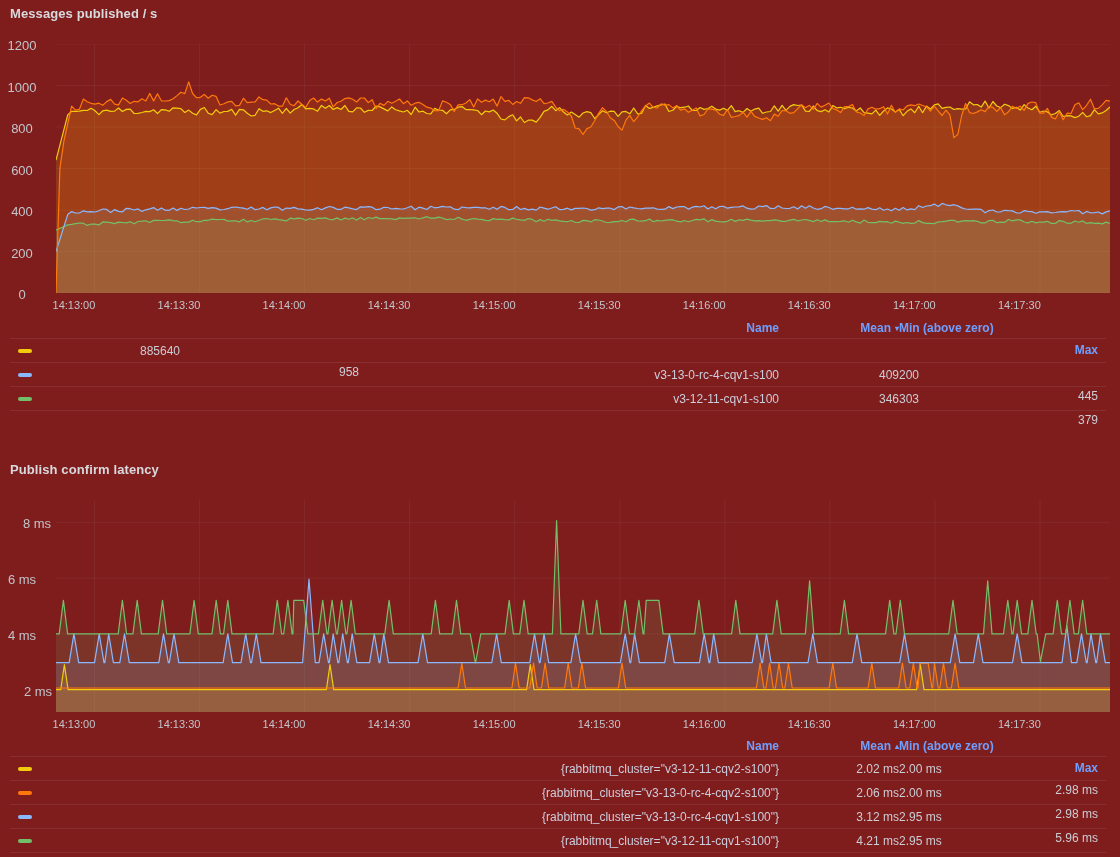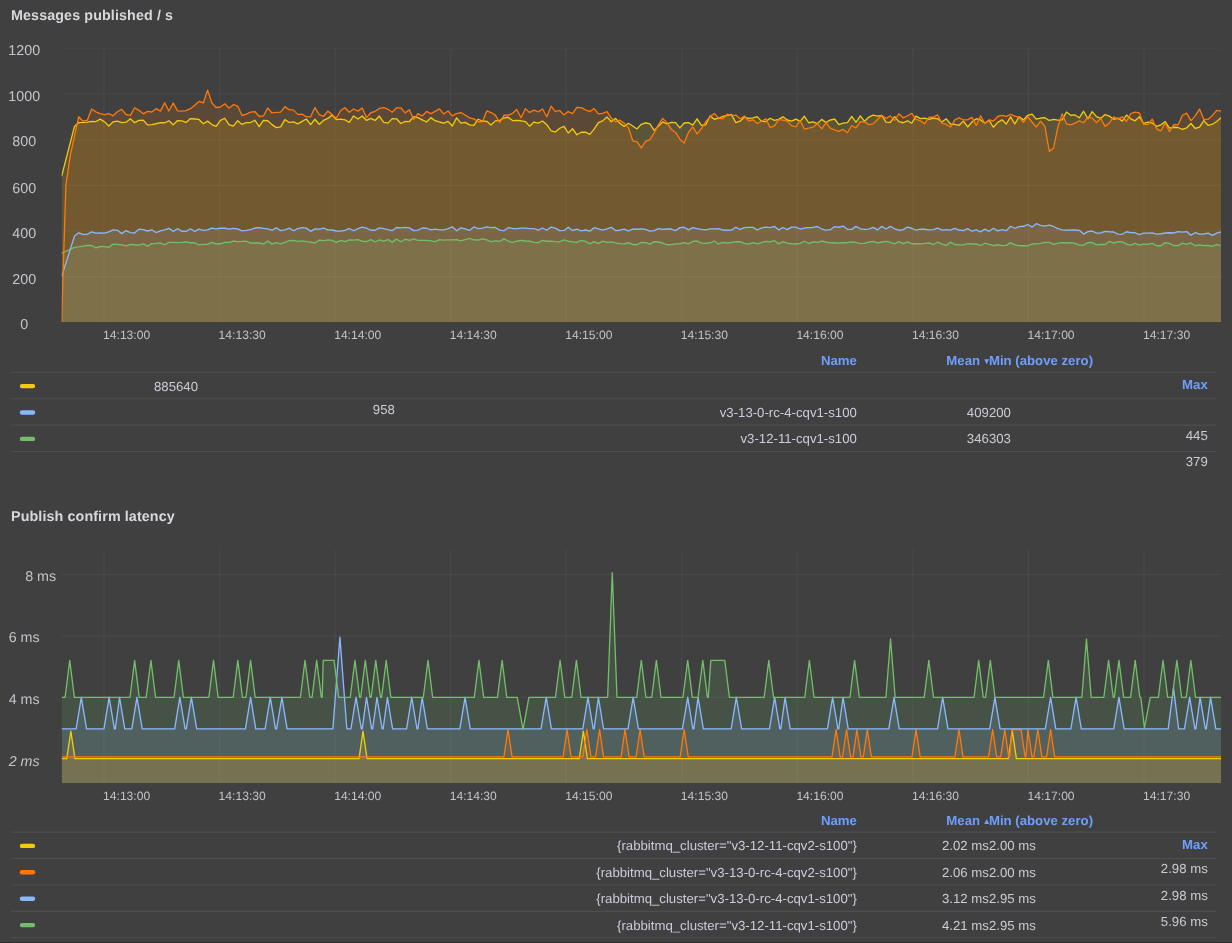--- a/index.html
+++ b/index.html
@@ -1,24 +1,24 @@
 <!DOCTYPE html>
 <html><head>
 <meta charset="utf-8">
 <style>
   html,body{margin:0;padding:0;background:#111217;}
   .dashboard{position:relative;width:1120px;height:857px;overflow:hidden;
-    background:#404040;font-family:"Liberation Sans",sans-serif;
+    background:#7f1d1d;font-family:"Liberation Sans",sans-serif;
     -webkit-font-smoothing:antialiased;}
   .panel-title{position:absolute;margin:0;font-size:13px;font-weight:700;
     color:#D8D9DD;letter-spacing:.1px;cursor:pointer;}
   .plotbox{position:absolute;}
   .plotbox svg{display:block;}
   .ylabel{position:absolute;width:44px;text-align:center;font-size:13px;color:#C2C4C9;}
-  .xlabel{position:absolute;width:84px;text-align:right;font-size:11px;color:#C2C4C9;}
+  .xlabel{position:absolute;width:84px;text-align:left;font-size:11px;color:#C2C4C9;}
   .legend{position:absolute;left:10px;width:1096px;font-size:12px;color:#CBCCD4;}
   .lrow{display:flex;align-items:center;height:24px;box-sizing:border-box;
     border-bottom:1px solid rgba(204,204,220,0.10);padding:0 8px;}
   .lrow.lhead{height:21px;color:#6E9FFF;font-weight:700;}
   .cell{white-space:nowrap;}
   .cell.name{flex:1;min-width:0;overflow:hidden;text-overflow:ellipsis;color:#CCCCDC;cursor:pointer;text-align:right;}
   .lhead .cell.name{padding-left:22px;color:#6E9FFF;}
   .cell.mean{width:120px;text-align:right;}
   .cell.min{width:135px;text-align:left;}
   .cell.max{width:64px;text-align:right;margin-top:43px;}
@@ -111,21 +111,21 @@
           <span class="cell mean">346</span>
           <span class="cell min">303</span>
           <span class="cell max">379</span>
         </div>
       </div>
   </section>
 
   <section>
     <h2 class="panel-title" style="left:10px;top:462px;">Publish confirm latency</h2>
     <div class="yaxis">
-        <div class="ylabel" style="left: 0px; top: 683.684px; font-style: italic;">2 ms</div>
+        <div class="ylabel" style="left: 16px; top: 683.684px;">2 ms</div>
         <div class="ylabel" style="left: 0px; top: 627.895px;">4 ms</div>
         <div class="ylabel" style="left: 0px; top: 572.105px;">6 ms</div>
         <div class="ylabel" style="left: 15px; top: 516.316px;">8 ms</div>
       </div>
     <div class="plotbox" style="left: 56px; top: 500px;">
         <svg width="1054" height="212" viewBox="0 0 1054 212">
           <g>
             <line x1="38.5" y1="0" x2="38.5" y2="212" stroke="rgba(204,204,220,0.07)" stroke-width="1"></line>
             <line x1="143.6" y1="0" x2="143.6" y2="212" stroke="rgba(204,204,220,0.07)" stroke-width="1"></line>
             <line x1="248.6" y1="0" x2="248.6" y2="212" stroke="rgba(204,204,220,0.07)" stroke-width="1"></line>

